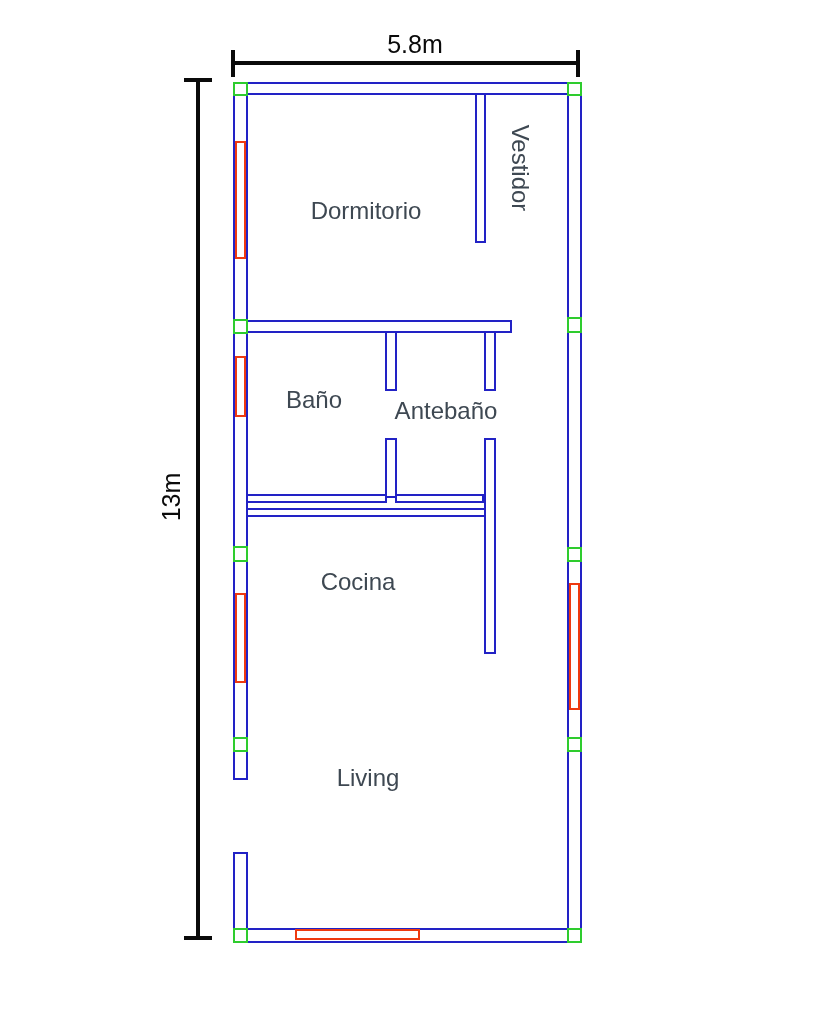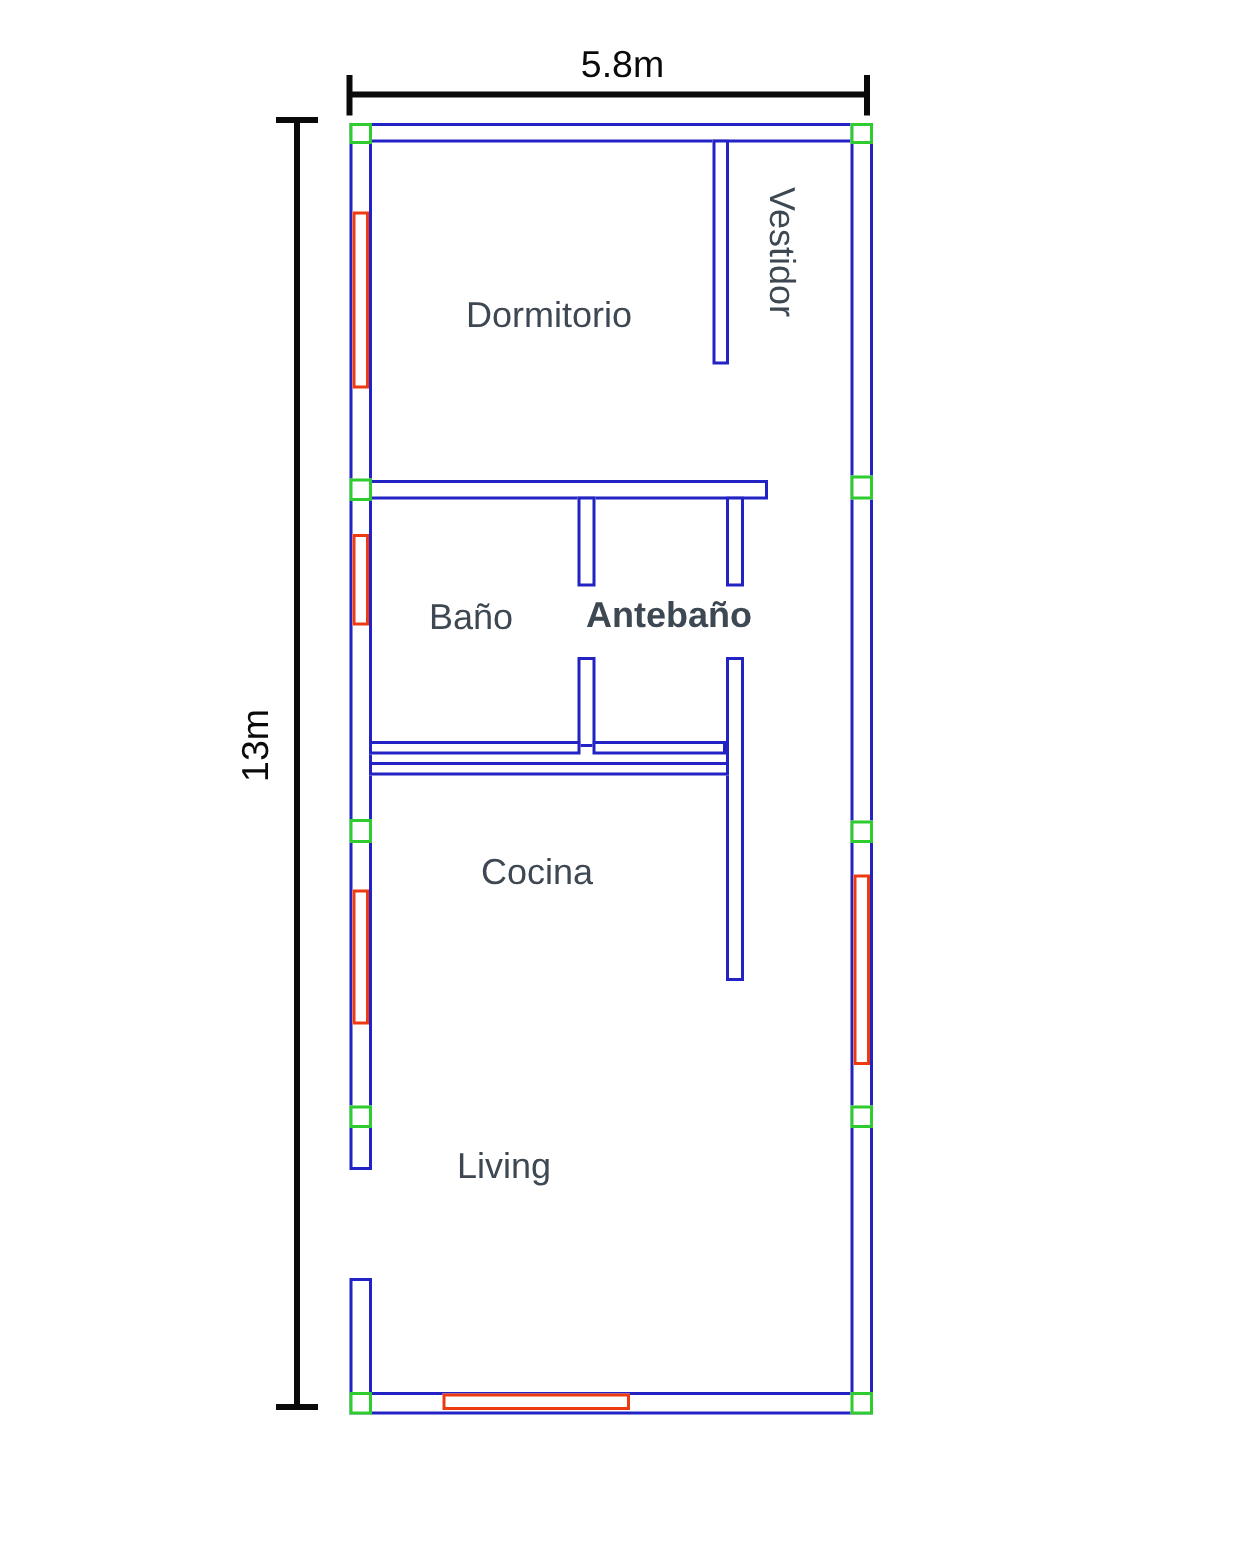--- a/index.html
+++ b/index.html
@@ -106,18 +106,18 @@
       <div class="marker" style="left: 233px; top: 319px; width: 15px; height: 15px;"></div>
       <div class="marker" style="left: 567px; top: 317px; width: 15px; height: 16px;"></div>
       <div class="marker" style="left: 233px; top: 546px; width: 15px; height: 16px;"></div>
       <div class="marker" style="left: 567px; top: 547px; width: 15px; height: 15px;"></div>
       <div class="marker" style="left: 233px; top: 737px; width: 15px; height: 15px;"></div>
       <div class="marker" style="left: 567px; top: 737px; width: 15px; height: 15px;"></div>
       <div class="marker" style="left: 233px; top: 928px; width: 15px; height: 15px;"></div>
       <div class="marker" style="left: 567px; top: 928px; width: 15px; height: 15px;"></div>
       <div class="room-label" style="left: 366px; top: 211px;">Dormitorio</div>
       <div class="room-label rot90" style="left: 520px; top: 168px;">Vestidor</div>
-      <div class="room-label" style="left: 314px; top: 412px;">Baño</div>
-      <div class="room-label" style="left: 446px; top: 411px; font-weight: bold;">Antebaño</div>
+      <div class="room-label" style="left: 314px; top: 400px;">Baño</div>
+      <div class="room-label" style="left: 446px; top: 411px;">Antebaño</div>
       <div class="room-label" style="left: 358px; top: 582px;">Cocina</div>
-      <div class="room-label" style="left: 336px; top: 778px;">Living</div>
+      <div class="room-label" style="left: 368px; top: 778px;">Living</div>
     </div>
 </div>
 
 </body></html>

